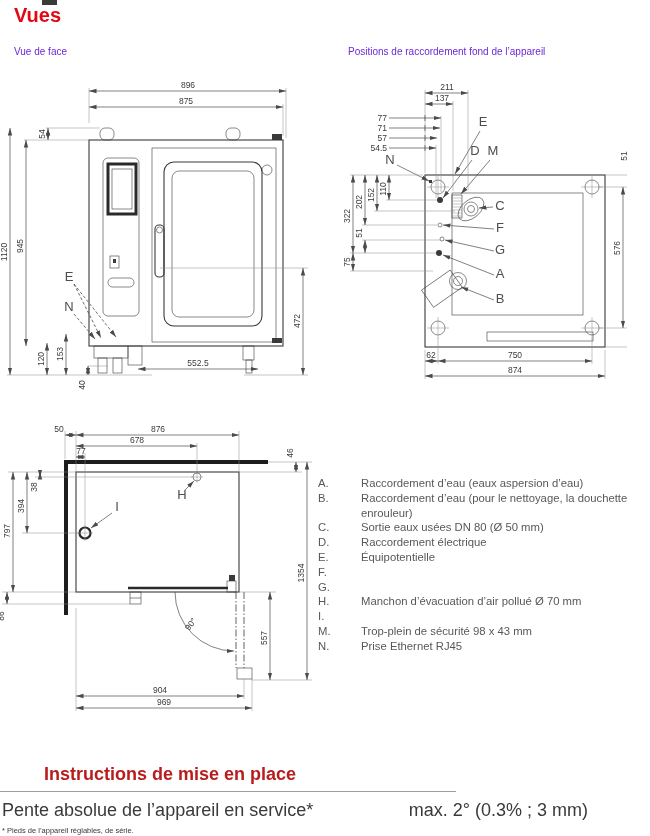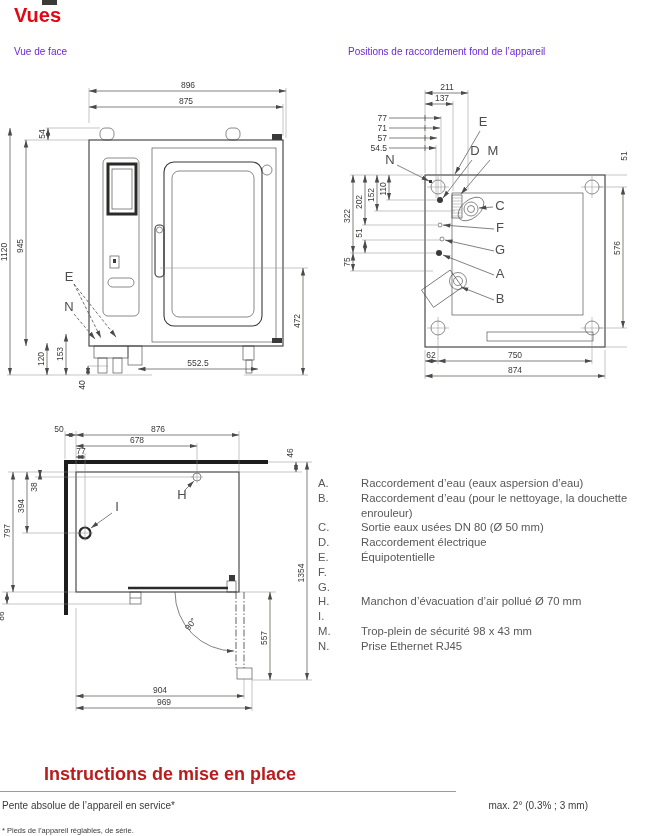--- a/index.html
+++ b/index.html
@@ -9,21 +9,21 @@
   .hdr-vues{left:14px;top:4px;font-size:20px;font-weight:bold;color:#e30613;}
   .artifact{left:42px;top:0;width:15px;height:5px;background:#3a3a39;}
   .sub{font-size:10px;color:#6d28d9;}
   .legend{left:318px;top:476px;width:330px;font-size:11.3px;line-height:1.31;color:#58585a;}
   .lrow{display:flex;}
   .lkey{width:43px;flex:0 0 43px;}
   .ltxt{flex:1;}
   .inst-head{left:0;top:764px;font-size:18px;font-weight:bold;color:#b91c1c;margin-left:44px;}
   .rule{left:0;top:791px;width:456px;height:1px;background:#9d9d9c;}
   .pente{left:2px;top:800px;width:586px;display:flex;justify-content:space-between;
-         font-size:10px;color:#3a3a39;}
+         font-size:18px;color:#3a3a39;}
   .foot{left:2px;top:826px;font-size:7.5px;color:#3a3a39;}
   svg{overflow:visible;}
   svg text{font-family:"Liberation Sans",sans-serif;}
   .dt{font-size:8.5px;fill:#3a3a39;}
   .lbl{font-size:13px;fill:#4d4d4d;}
   .b{stroke:#3a3a39;stroke-width:1.1;fill:none;}
   .b2{stroke:#2a2a29;stroke-width:2.5;fill:none;}
   .scr{stroke:#2a2a29;stroke-width:3;fill:none;}
   .thk{stroke:#2a2a29;stroke-width:2.2;fill:none;}
   .t{stroke:#3a3a39;stroke-width:0.6;fill:none;}

